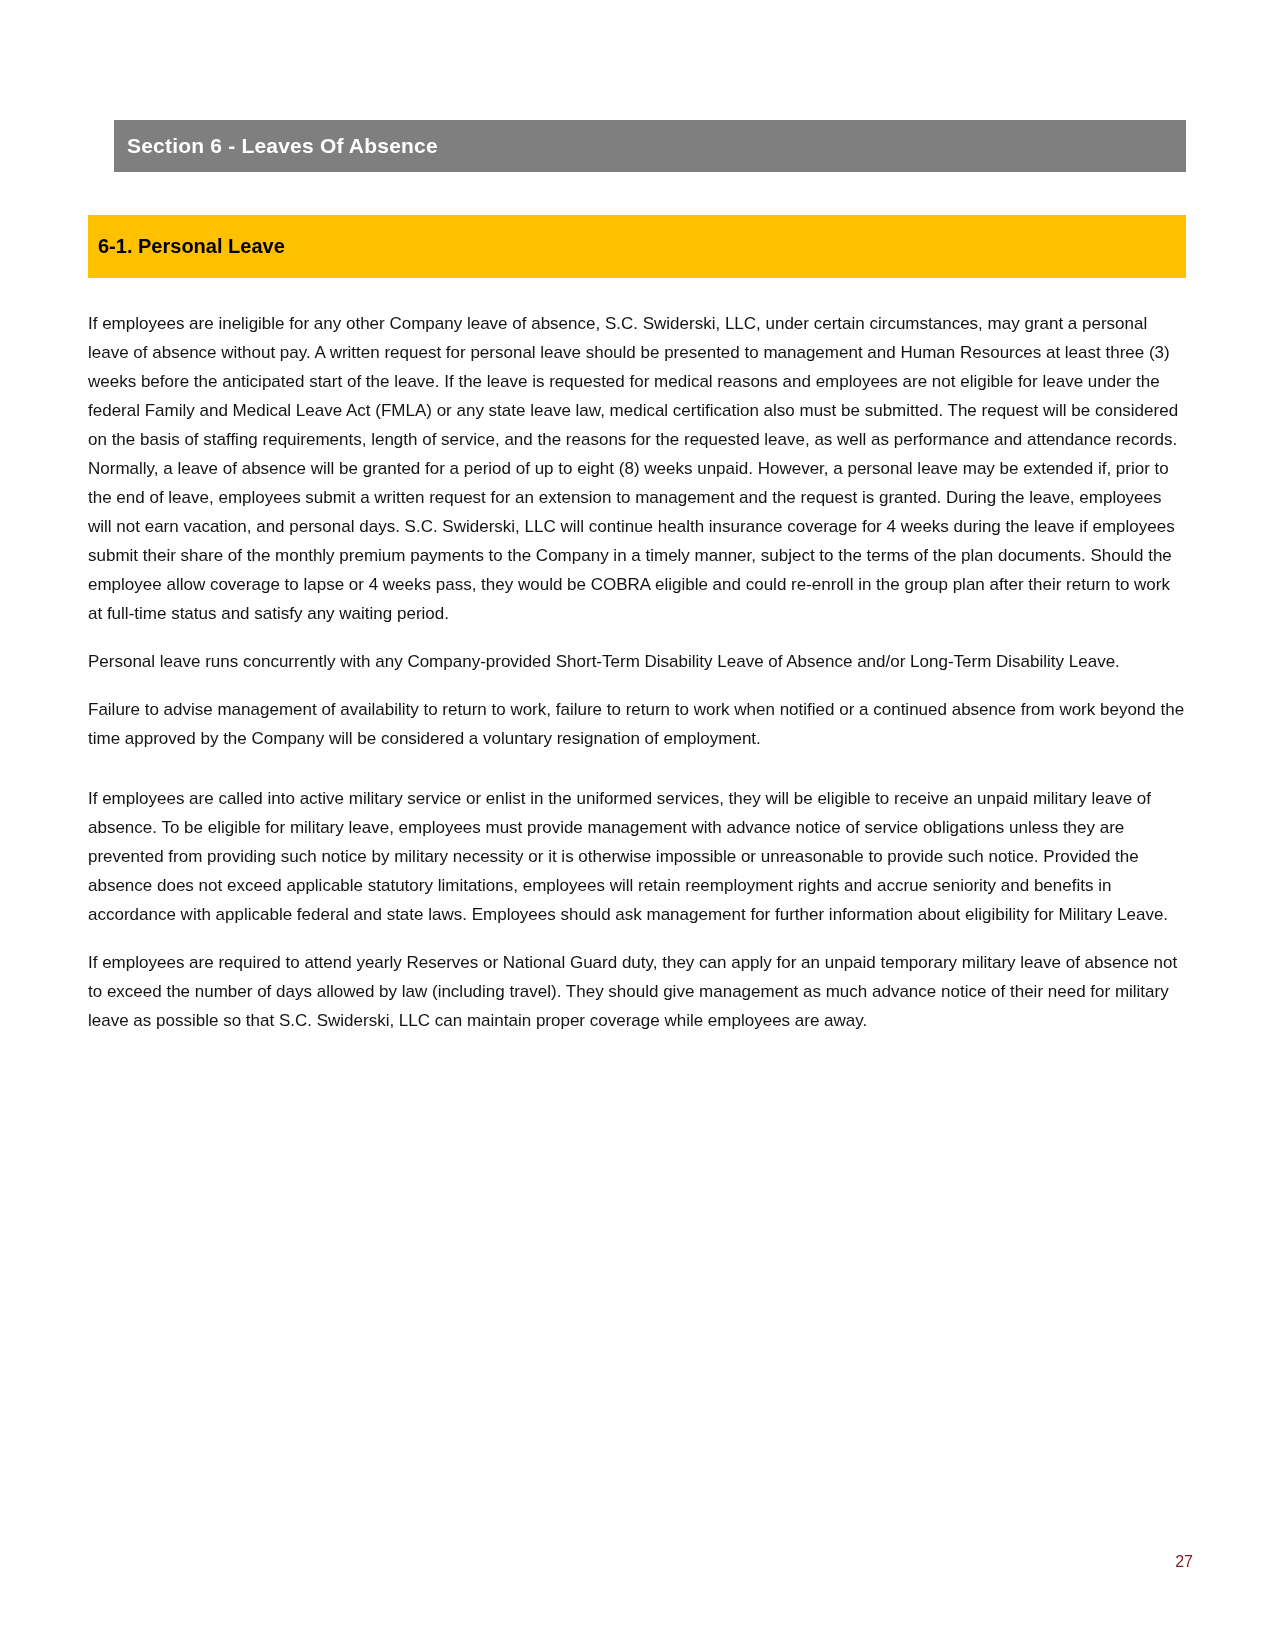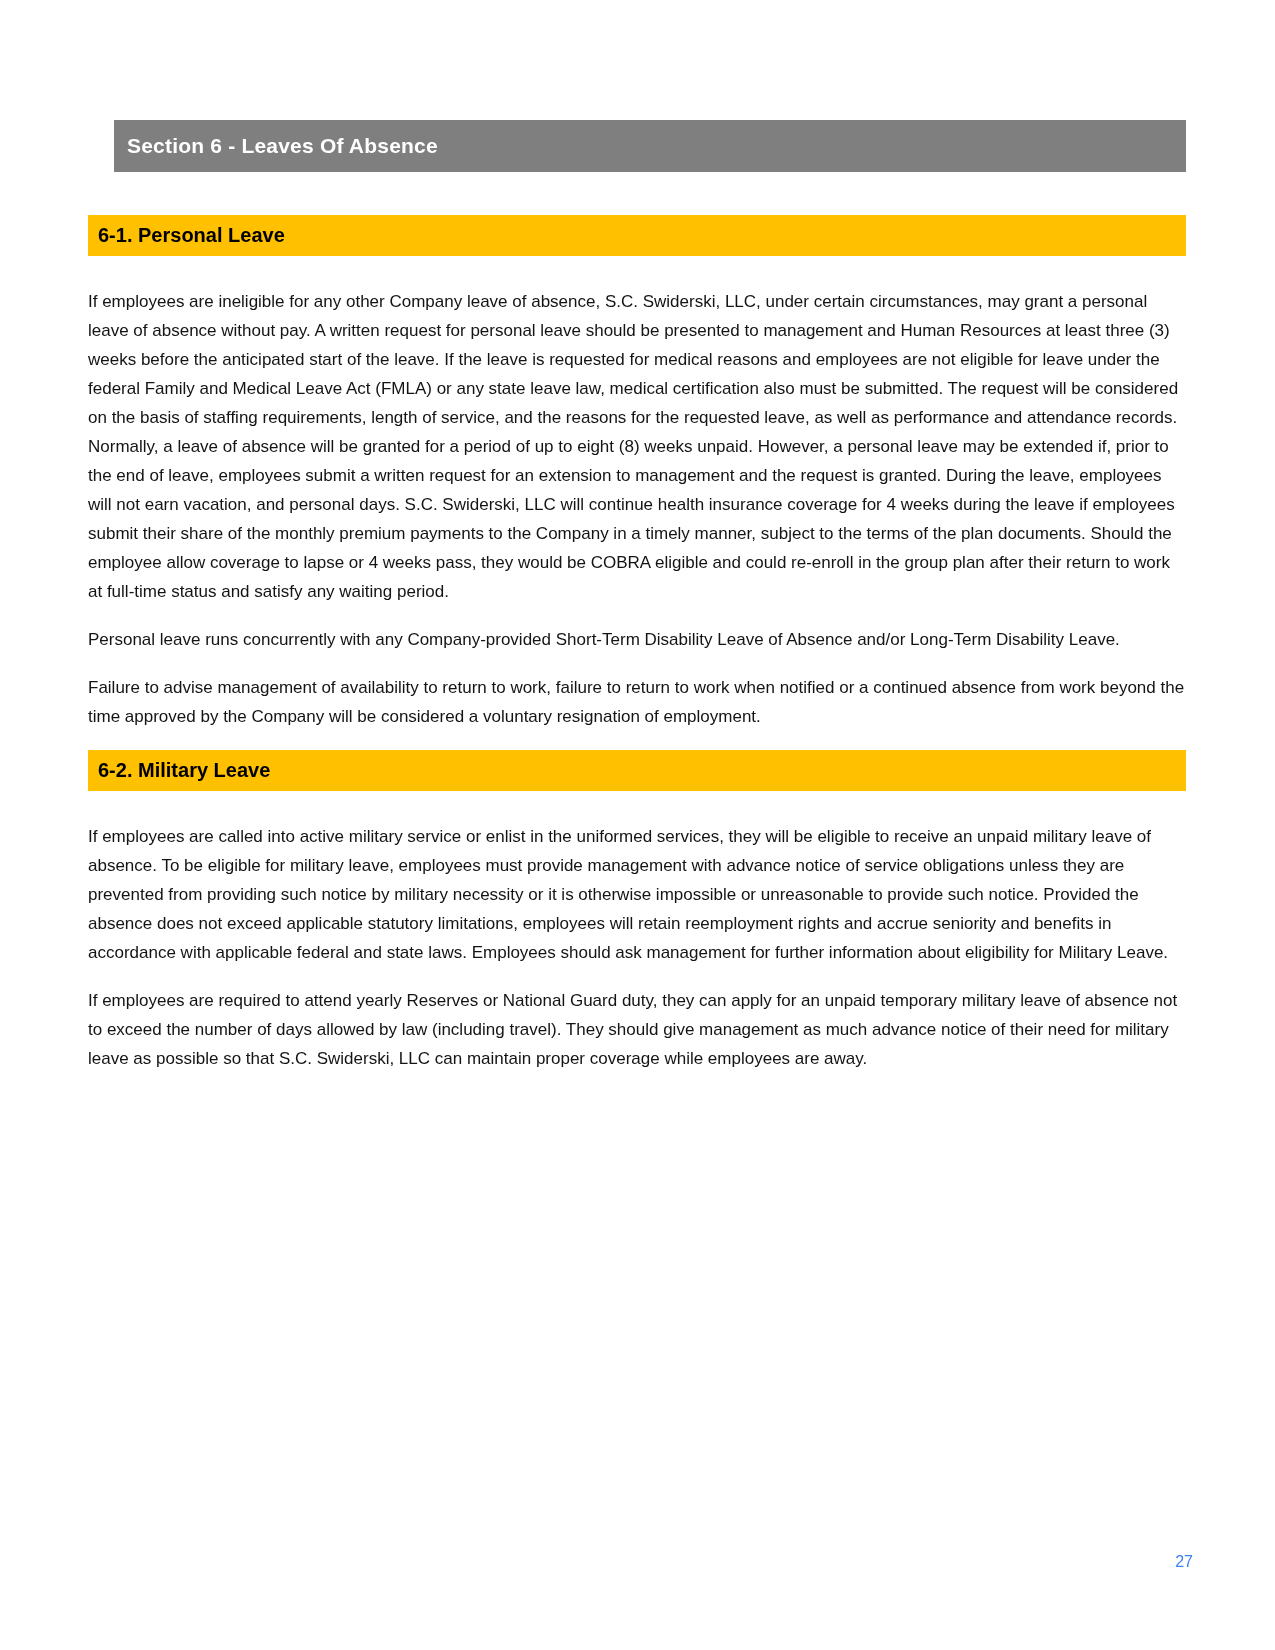--- a/index.html
+++ b/index.html
@@ -32,21 +32,21 @@
     box-sizing: border-box;
     margin-left: 26px;
   }
   .section-bar .section-title {
     color: var(--section-bar-text, #ffffff);
     font-size: 21px;
     font-weight: bold;
     letter-spacing: 0.2px;
   }
   .sub-bar {
-    height: 41px;
+    height: 63px;
     background: var(--subsection-bar-bg, #ffc000);
     display: flex;
     align-items: center;
     padding-left: 10px;
     box-sizing: border-box;
   }
   .sub-bar-1 { margin-top: 43px; }
   .sub-bar-2 { margin-top: 14px; }
   .sub-bar .sub-title {
     color: var(--subsection-bar-text, #000000);
@@ -61,21 +61,21 @@
     font-size: 17px;
     line-height: 29px;
     text-align: left;
     color: #141414;
   }
   .page-number {
     position: absolute;
     top: 1553px;
     right: 82px;
     font-size: 16px;
-    color: #3b82f6;
+    color: #7f1d1d;
     margin-left: 16px;
   }
 </style>
 </head>
 <body>
 
 <div class="page">
   <div class="content">
 
     <div class="section-bar">
@@ -85,23 +85,20 @@
     <div class="sub-bar sub-bar-1">
       <span class="sub-title">6-1. Personal Leave</span>
     </div>
 
     <div class="paras">
       <p>If employees are ineligible for any other Company leave of absence, S.C. Swiderski, LLC, under certain circumstances, may grant a personal leave of absence without pay. A written request for personal leave should be presented to management and Human Resources at least three (3) weeks before the anticipated start of the leave. If the leave is requested for medical reasons and employees are not eligible for leave under the federal Family and Medical Leave Act (FMLA) or any state leave law, medical certification also must be submitted. The request will be considered on the basis of staffing requirements, length of service, and the reasons for the requested leave, as well as performance and attendance records. Normally, a leave of absence will be granted for a period of up to eight (8) weeks unpaid. However, a personal leave may be extended if, prior to the end of leave, employees submit a written request for an extension to management and the request is granted. During the leave, employees will not earn vacation, and personal days. S.C. Swiderski, LLC will continue health insurance coverage for 4 weeks during the leave if employees submit their share of the monthly premium payments to the Company in a timely manner, subject to the terms of the plan documents. Should the employee allow coverage to lapse or 4 weeks pass, they would be COBRA eligible and could re-enroll in the group plan after their return to work at full-time status and satisfy any waiting period.</p>
       <p>Personal leave runs concurrently with any Company-provided Short-Term Disability Leave of Absence and/or Long-Term Disability Leave.</p>
       <p>Failure to advise management of availability to return to work, failure to return to work when notified or a continued absence from work beyond the time approved by the Company will be considered a voluntary resignation of employment.</p>
     </div>
 
-    <div class="sub-bar sub-bar-2">
-      <span class="sub-title">6-2. Military Leave</span>
-    </div>
 
     <div class="paras">
       <p>If employees are called into active military service or enlist in the uniformed services, they will be eligible to receive an unpaid military leave of absence. To be eligible for military leave, employees must provide management with advance notice of service obligations unless they are prevented from providing such notice by military necessity or it is otherwise impossible or unreasonable to provide such notice. Provided the absence does not exceed applicable statutory limitations, employees will retain reemployment rights and accrue seniority and benefits in accordance with applicable federal and state laws. Employees should ask management for further information about eligibility for Military Leave.</p>
       <p>If employees are required to attend yearly Reserves or National Guard duty, they can apply for an unpaid temporary military leave of absence not to exceed the number of days allowed by law (including travel). They should give management as much advance notice of their need for military leave as possible so that S.C. Swiderski, LLC can maintain proper coverage while employees are away.</p>
     </div>
 
   </div>
 
   <div class="page-number">27</div>
 </div>

